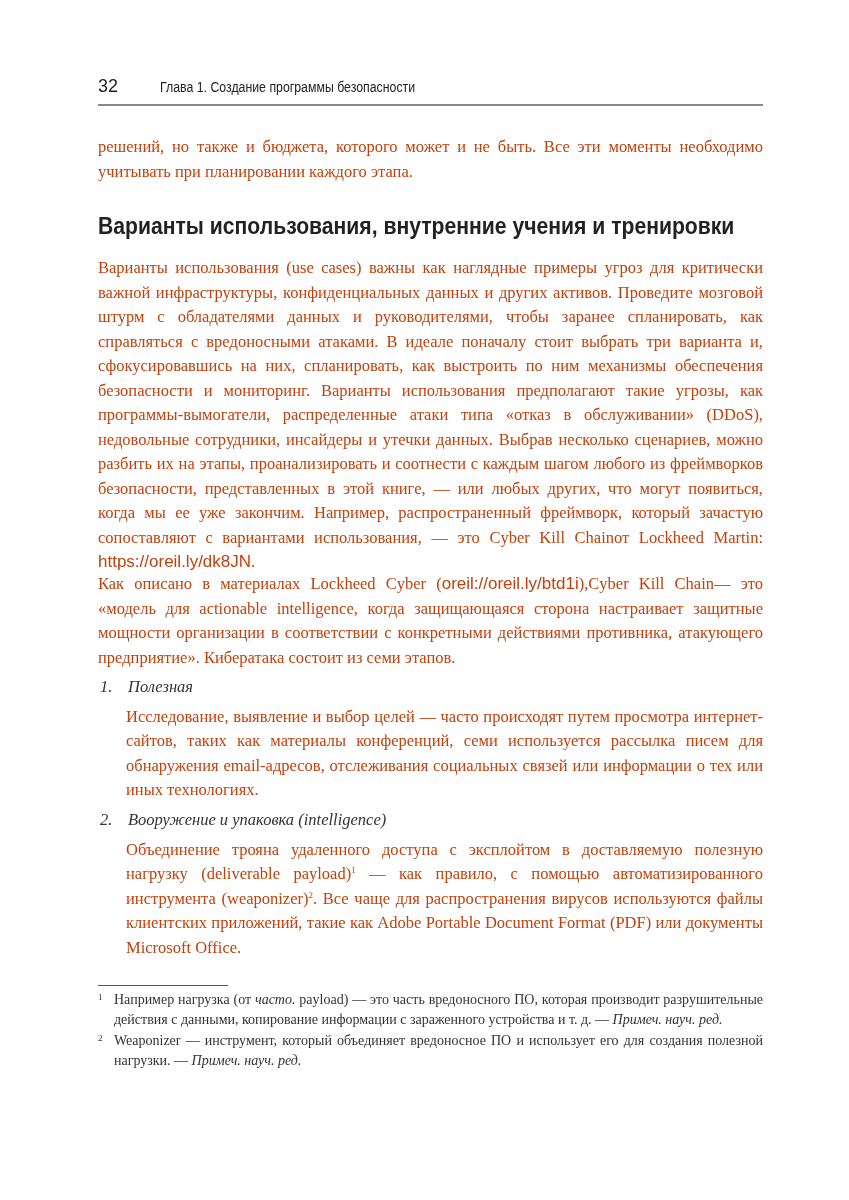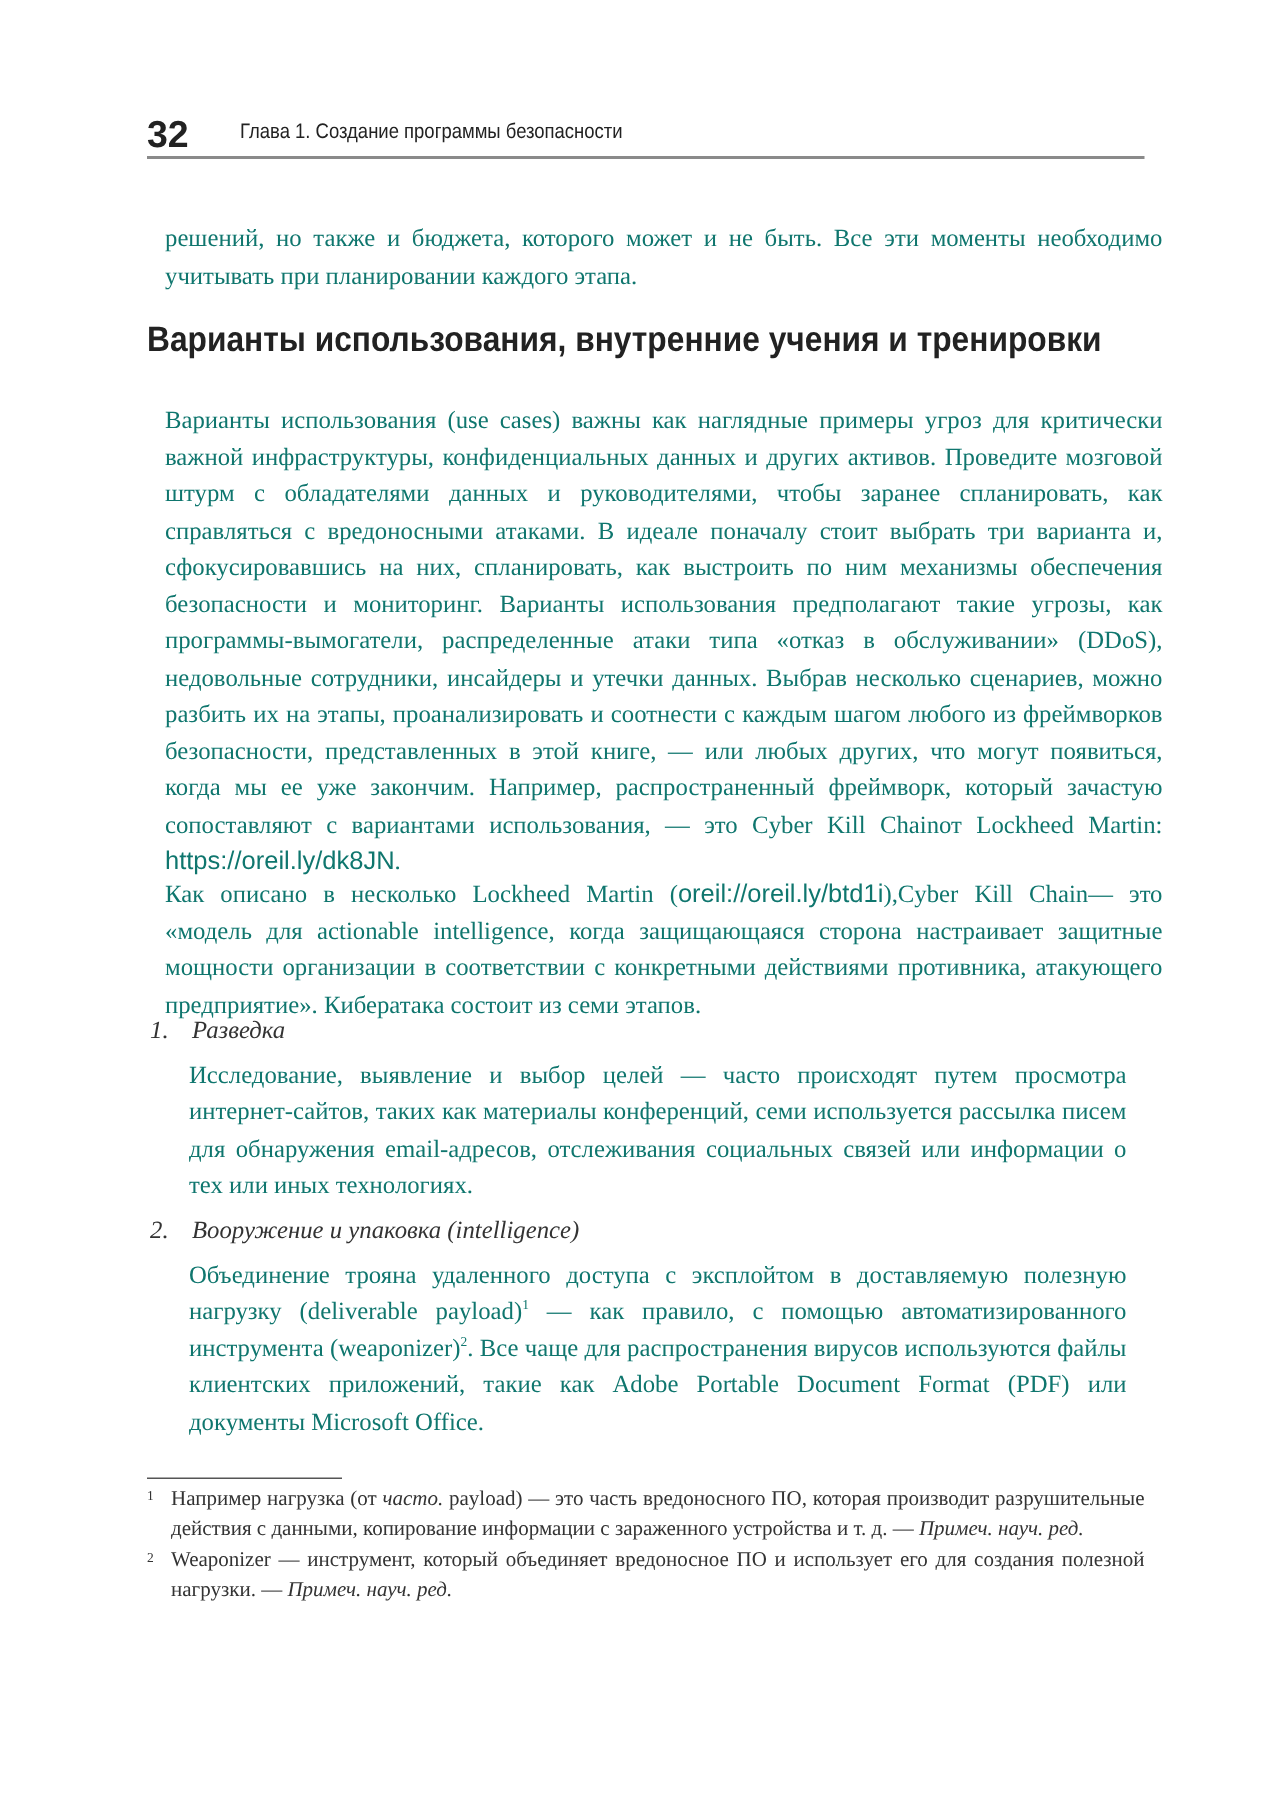--- a/index.html
+++ b/index.html
@@ -1,21 +1,21 @@
 <!DOCTYPE html>
 <html><head>
 <meta charset="utf-8">
 <style>
   html, body { margin: 0; padding: 0; background: #ffffff; }
   body { width: 849px; height: 1200px; position: relative; overflow: hidden; color: #2a2a2a; }
   .page { position: absolute; left: 98px; top: 0; width: 665px; }
   .header { position: absolute; top: 76px; left: 0; width: 665px; height: 28px; border-bottom: 2px solid #8a8a8a; }
-  .page-num { position: absolute; left: 0; top: 0; font-family: "Liberation Sans", sans-serif; font-weight: bold; font-size: 25px; color: #222; text-align: center; }
+  .page-num { position: absolute; left: 0; top: 0; font-family: "Liberation Sans", sans-serif; font-weight: normal; font-size: 18px; color: #222; text-align: center; }
   .running-head { position: absolute; left: 62px; top: 3px; font-family: "Liberation Sans", sans-serif; font-size: 14px; color: #222; transform: scaleX(0.88); transform-origin: left; }
-  .body-text { font-family: "Liberation Serif", serif; font-size: 16.5px; line-height: 24.5px; color: #0f766e; text-align: justify; margin: 12px; }
+  .body-text { font-family: "Liberation Serif", serif; font-size: 16.5px; line-height: 24.5px; color: #c2410c; text-align: justify; margin: 0; }
   .p1 { position: absolute; top: 135px; left: 0; width: 665px; }
   .section-title { position: absolute; top: 213px; left: 0; width: 665px; font-family: "Liberation Sans", sans-serif; font-weight: bold; font-size: 23.5px; color: #222; transform: scaleX(0.9); transform-origin: left; white-space: nowrap; margin: 0; }
   .p2 { position: absolute; top: 256px; left: 0; width: 665px; }
   .p3 { position: absolute; top: 572px; left: 0; width: 665px; }
   .url { font-family: "Liberation Sans", sans-serif; font-size: 17px; }
   .list { position: absolute; left: 0; width: 665px; }
   .li1 { top: 675px; }
   .li2 { top: 808px; }
   .li-title { font-family: "Liberation Serif", serif; font-style: italic; font-size: 16.5px; line-height: 24.5px; color: #333; }
   .li-num { display: inline-block; width: 28px; padding-left: 2px; }
@@ -36,24 +36,24 @@
     <span class="page-num">32</span>
     <span class="running-head">Глава 1. Создание программы безопасности</span>
   </div>
 
   <p class="body-text p1">решений, но также и бюджета, которого может и не быть. Все эти моменты необходимо учитывать при планировании каждого этапа.</p>
 
   <h2 class="section-title">Варианты использования, внутренние учения и тренировки</h2>
 
   <p class="body-text p2"><span>Варианты использования (use cases) важны как наглядные примеры угроз для критически важной инфраструктуры, конфиденциальных данных и других активов. Проведите мозговой штурм с обладателями данных и руководителями, чтобы заранее спланировать, как справляться с вредоносными атаками. В идеале поначалу стоит выбрать три варианта и, сфокусировавшись на них, спланировать, как выстроить по ним механизмы обеспечения безопасности и мониторинг. Варианты использования предполагают такие угрозы, как программы-вымогатели, распределенные атаки типа «отказ в обслуживании» (DDoS), недовольные сотрудники, инсайдеры и утечки данных. Выбрав несколько сценариев, можно разбить их на этапы, проанализировать и соотнести с каждым шагом любого из фреймворков безопасности, представленных в этой книге, — или любых других, что могут появиться, когда мы ее уже закончим. Например, распространенный фреймворк, который зачастую сопоставляют с вариантами использования, — это Cyber Kill Chainот Lockheed Martin: </span><span class="url">https://oreil.ly/dk8JN</span><span>.</span></p>
 
-  <p class="body-text p3"><span>Как описано в несколько Lockheed Martin (</span><span class="url">oreil://oreil.ly/btd1i</span><span>),Cyber Kill Chain— это «модель для actionable intelligence, когда защищающаяся сторона настраивает защитные мощности организации в соответствии с конкретными действиями противника, атакующего предприятие». Кибератака состоит из семи этапов.</span></p>
+  <p class="body-text p3"><span>Как описано в материалах Lockheed Cyber (</span><span class="url">oreil://oreil.ly/btd1i</span><span>),Cyber Kill Chain— это «модель для actionable intelligence, когда защищающаяся сторона настраивает защитные мощности организации в соответствии с конкретными действиями противника, атакующего предприятие». Кибератака состоит из семи этапов.</span></p>
 
   <div class="list li1">
-    <div class="li-title"><span class="li-num">1.</span><span>Разведка</span></div>
+    <div class="li-title"><span class="li-num">1.</span><span>Полезная</span></div>
     <p class="body-text li-body">Исследование, выявление и выбор целей — часто происходят путем просмотра интернет-сайтов, таких как материалы конференций, семи используется рассылка писем для обнаружения email-адресов, отслеживания социальных связей или информации о тех или иных технологиях.</p>
   </div>
 
   <div class="list li2">
     <div class="li-title"><span class="li-num">2.</span><span>Вооружение и упаковка (intelligence)</span></div>
     <p class="body-text li-body"><span>Объединение трояна удаленного доступа с эксплойтом в доставляемую полезную нагрузку (deliverable payload)</span><sup>1</sup><span> — как правило, с помощью автоматизированного инструмента (weaponizer)</span><sup>2</sup><span>. Все чаще для распространения вирусов используются файлы клиентских приложений, такие как Adobe Portable Document Format (PDF) или документы Microsoft Office.</span></p>
   </div>
 
   <div class="fn-rule"></div>
 

